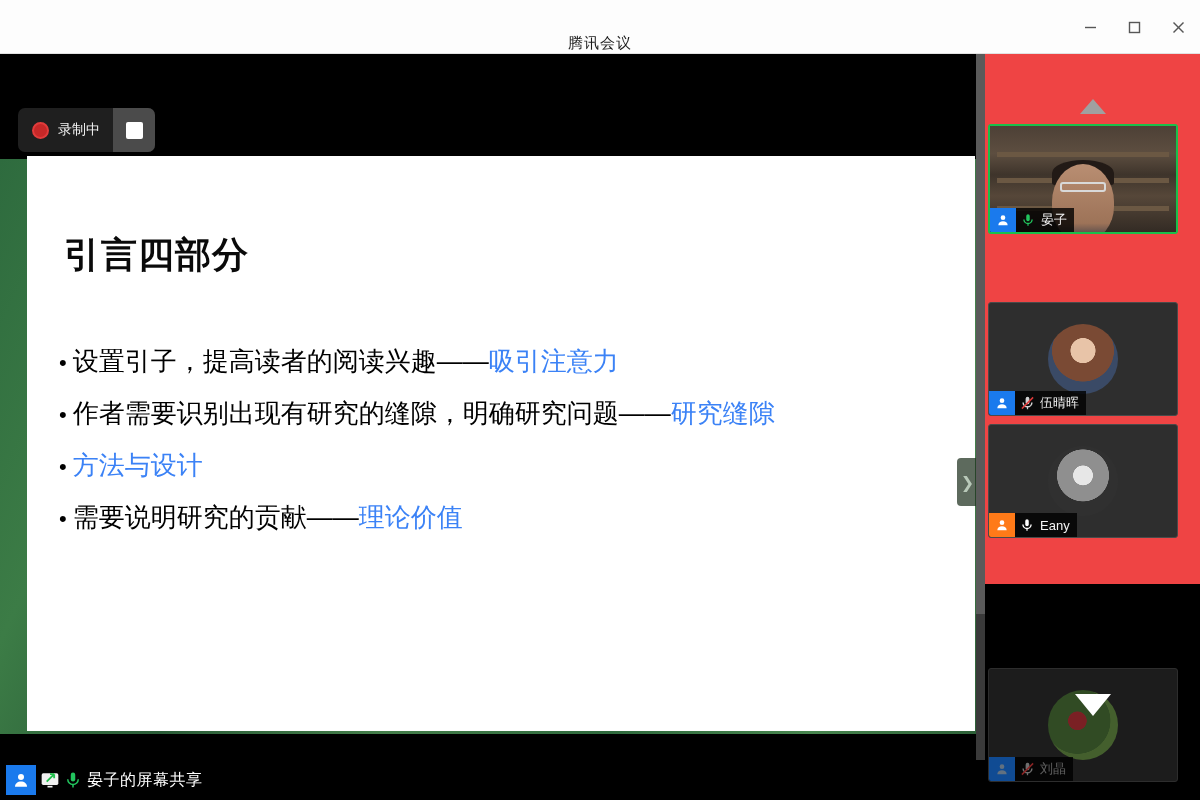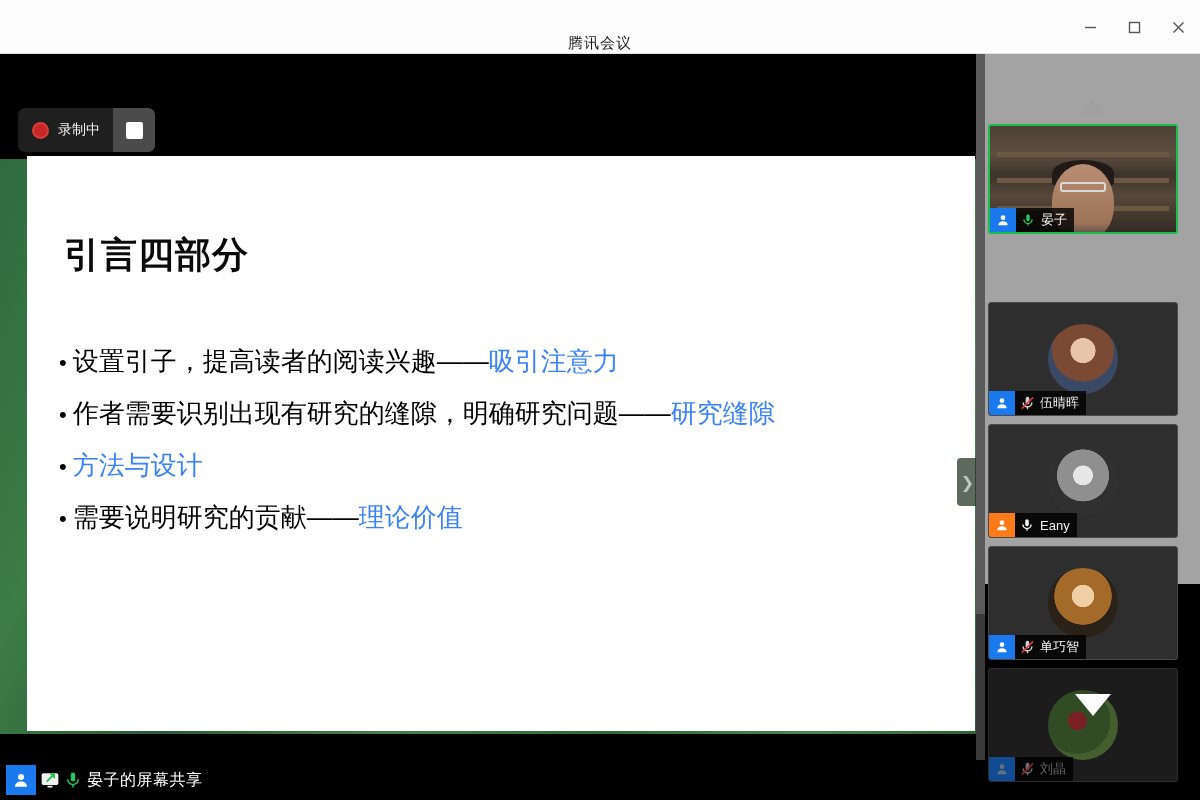--- a/index.html
+++ b/index.html
@@ -118,21 +118,21 @@
     display:flex; align-items:center; justify-content:center;
   }
   #share-footer .ic{ margin-left:4px; display:flex; align-items:center; }
   #share-footer .fname{
     color:#fff; font-size:16px; margin-left:5px; letter-spacing:.5px;
   }
 
   
   #participants{
     position:absolute; left:985px; top:0; width:215px; height:530px;
-    background:#a3a3a3;
+    background:#ef4444;
   }
   #scroll-up{
     position:absolute; left:0; top:40px; width:215px; height:24px;
     display:flex; align-items:center; justify-content:center;
   }
   #scroll-down{
     position:absolute; left:0; top:640px; width:215px; height:30px;
     display:flex; align-items:flex-start; justify-content:center;
     z-index:6; pointer-events:none;
   }
@@ -362,42 +362,20 @@
           <svg width="14" height="16" viewBox="0 0 24 24" fill="#ffffff">
               <rect x="9" y="2" width="6" height="12" rx="3"></rect>
               <path d="M5 11a7 7 0 0 0 14 0" stroke="#ffffff" stroke-width="2.4" fill="none"></path>
               <rect x="11" y="18" width="2" height="4"></rect>
             </svg>
         </span>
         <span class="pname">Eany</span>
       </div>
     </div>
 
-    <div class="tile" style="top:492px;">
-      <div class="avatar" style="background:radial-gradient(circle at 50% 40%,#f0cfa4 0 20%,#a46a2a 21% 52%,#2a2118 53% 100%);"></div>
-      <div class="nameplate">
-        <span class="role member">
-          <svg width="14" height="14" viewBox="0 0 24 24" fill="#fff">
-              <circle cx="12" cy="8" r="4"></circle>
-              <path d="M4 21c0-4.4 3.6-7 8-7s8 2.6 8 7z"></path>
-            </svg>
-        </span>
-        <span class="mic">
-          <svg width="15" height="16" viewBox="0 0 24 24">
-              <g fill="#d2d2d2">
-                <rect x="9" y="2" width="6" height="12" rx="3"></rect>
-                <path d="M5 11a7 7 0 0 0 14 0" stroke="#d2d2d2" stroke-width="2.4" fill="none"></path>
-                <rect x="11" y="18" width="2" height="4"></rect>
-              </g>
-              <line x1="3" y1="21" x2="21" y2="3" stroke="#e23b3b" stroke-width="2.4"></line>
-            </svg>
-        </span>
-        <span class="pname">单巧智</span>
-      </div>
-    </div>
 
     <div class="tile dim" style="top:614px;">
       <div class="avatar" style="background:radial-gradient(circle at 42% 44%,#c6343a 0 16%,#4f7a3a 17% 58%,#6f9a4a 59% 100%);"></div>
       <div class="nameplate">
         <span class="role dimmed">
           <svg width="14" height="14" viewBox="0 0 24 24" fill="#9fb7cf">
               <circle cx="12" cy="8" r="4"></circle>
               <path d="M4 21c0-4.4 3.6-7 8-7s8 2.6 8 7z"></path>
             </svg>
         </span>

